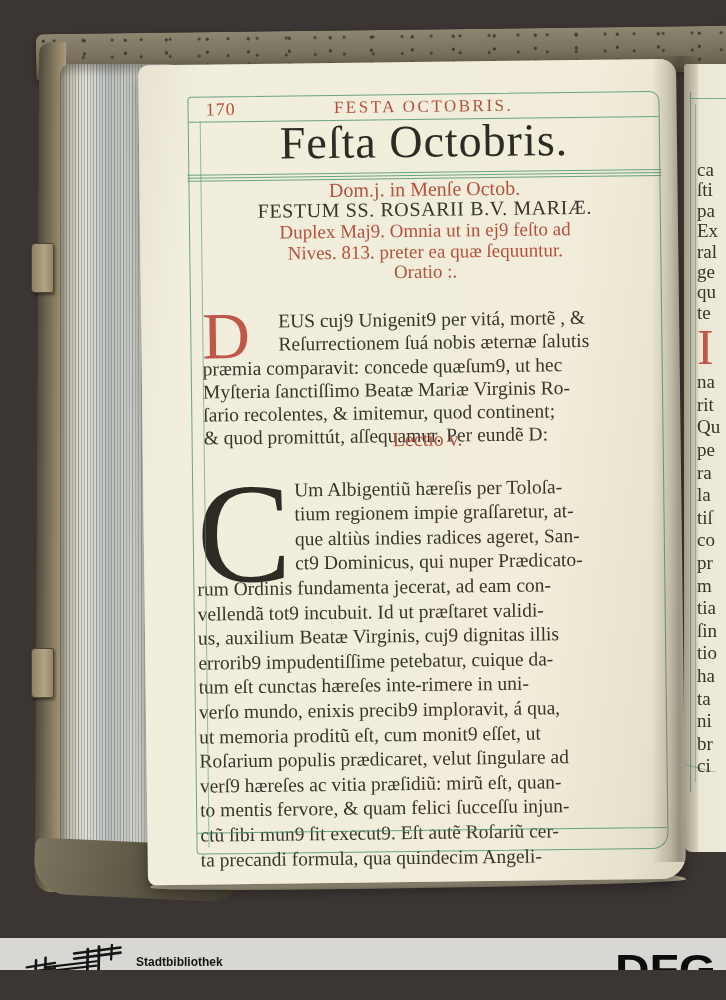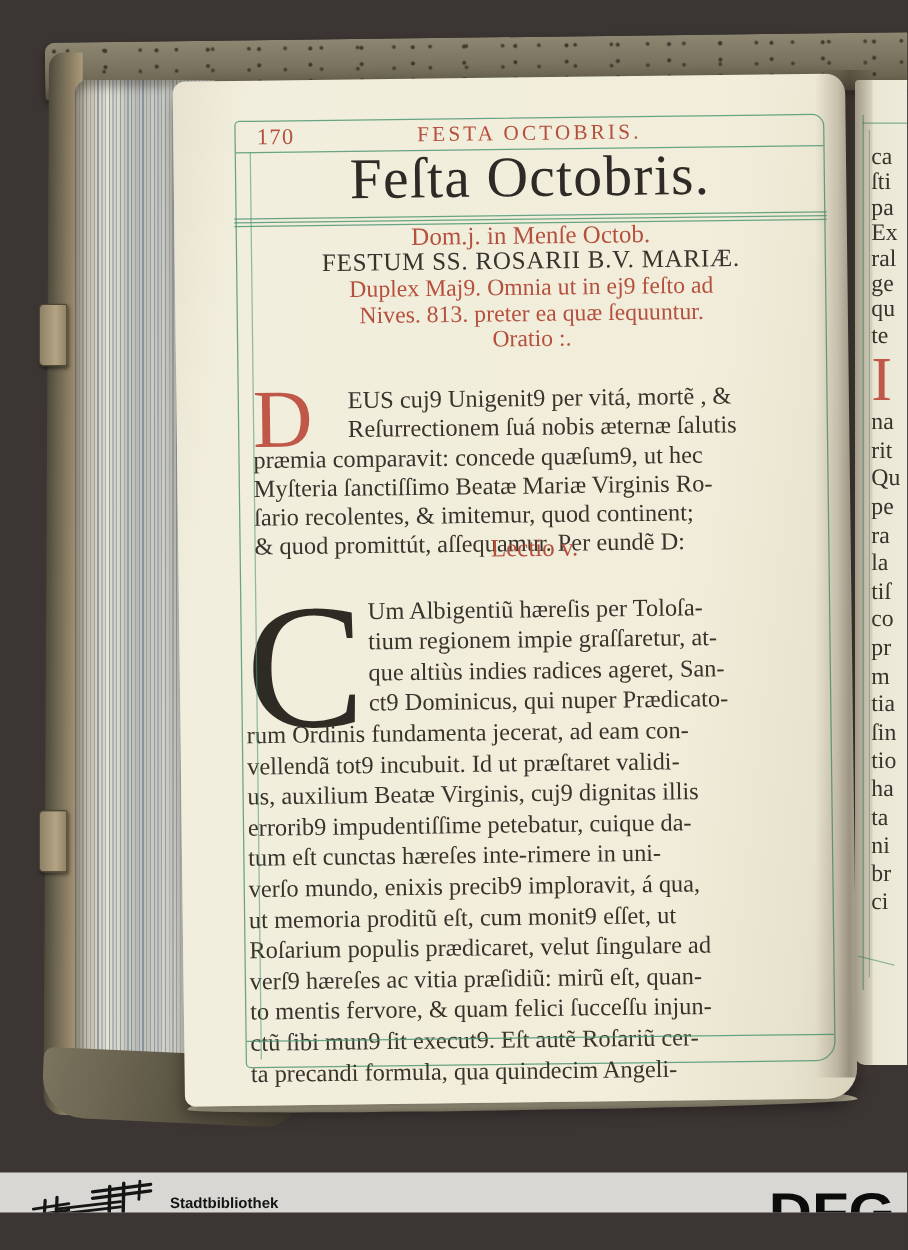--- a/index.html
+++ b/index.html
@@ -113,21 +113,21 @@
     position:absolute;left:684px;top:64px;width:42px;height:788px;z-index:4;
     background:linear-gradient(to right,#d6d0ba 0%,#ebe7d5 40%,#efebdb 100%);
     border-radius:3px 0 0 8px;
   }
   .rp-vline1{position:absolute;left:6px;top:28px;bottom:60px;border-left:1.4px solid rgba(79,150,116,.7);}
   .rp-vline2{position:absolute;left:11px;top:40px;bottom:70px;border-left:1.2px solid rgba(79,150,116,.5);}
   .rp-topline{position:absolute;left:6px;right:0;top:34px;border-top:1.4px solid rgba(79,150,116,.7);}
   .rp-bottomline{position:absolute;left:2px;top:704px;width:30px;border-top:1.4px solid rgba(79,150,116,.6);transform:rotate(14deg);}
   .rp-text{position:absolute;left:13px;top:52px;color:#38332b;}
   .frag{display:block;white-space:pre-line;font-size:19px;}
-  .frag.top{line-height:20.4px;}
+  .frag.top{line-height:20.4px;margin-top:44px;}
   .frag.bottom{line-height:22.6px;}
   .rp-initial{display:block;font-size:50px;line-height:48px;color:#c0584a;}
 
   
   .banner{
     position:absolute;left:0;top:938px;width:726px;height:62px;
     background:#d8d7d3;display:flex;align-items:center;
     font-family:"Liberation Sans",sans-serif;z-index:10;
   }
   .lib-logo{margin-left:12px;width:112px;height:54px;flex:0 0 auto;}

